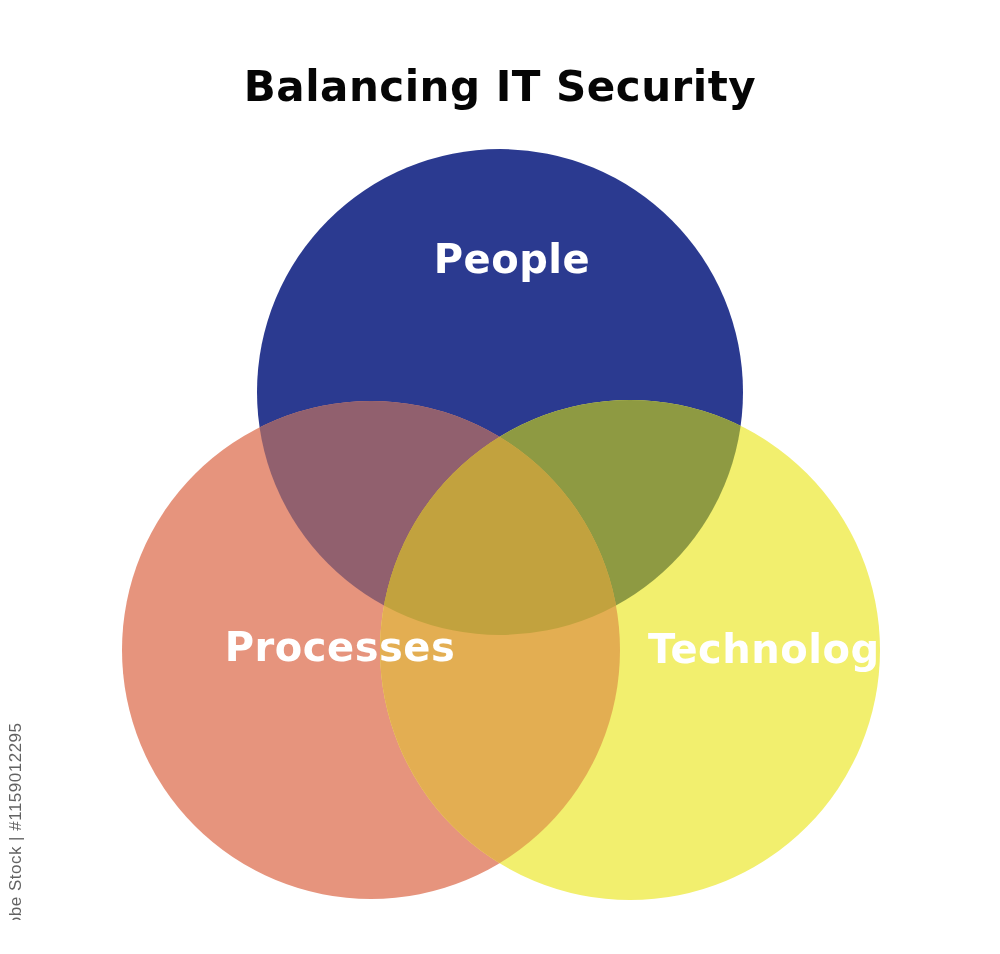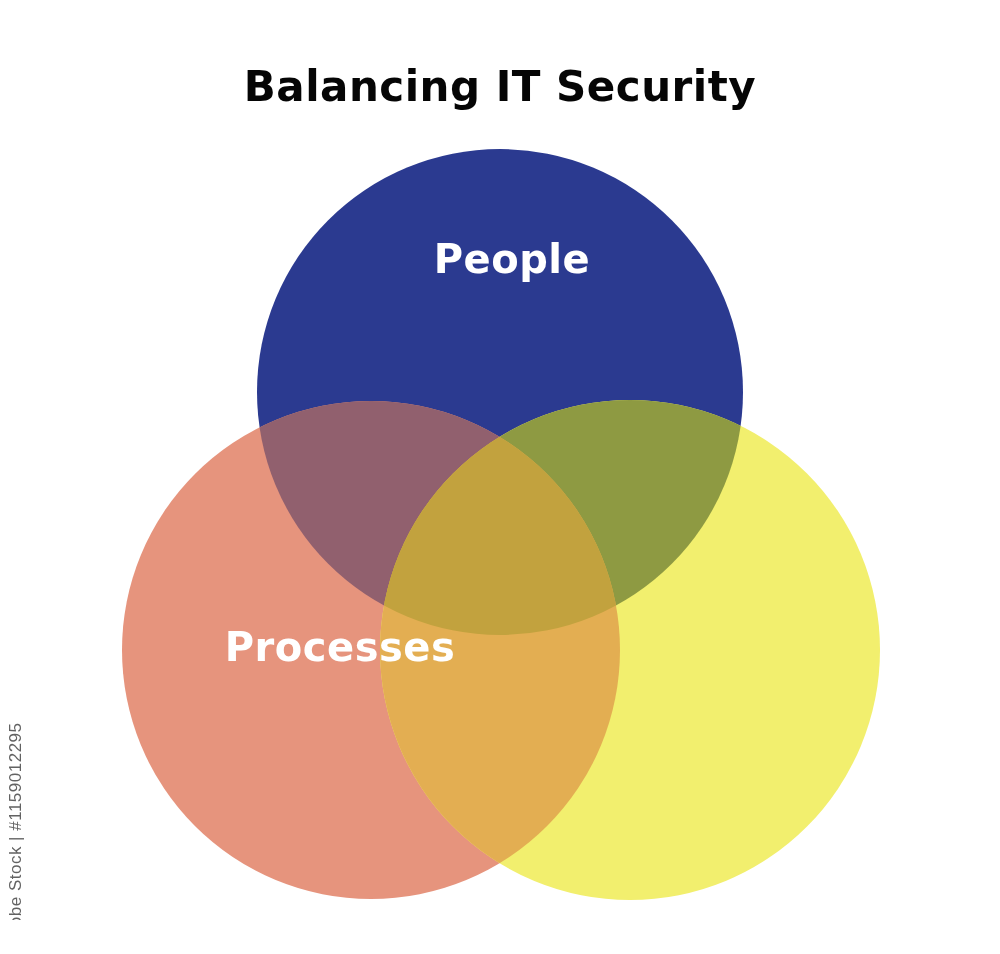--- a/index.html
+++ b/index.html
@@ -78,17 +78,18 @@
       </g>
     </g>
   </svg>
 
   <div class="title">Balancing IT Security</div>
 
   <div class="venn-label label-people">People</div>
 
   <div class="venn-label label-processes">Processes</div>
 
+  <div class="venn-label label-technology">Technology</div>
 
 
   <div class="watermark">Adobe Stock | #1159012295</div>
 
 </div>
 
 </body></html>

